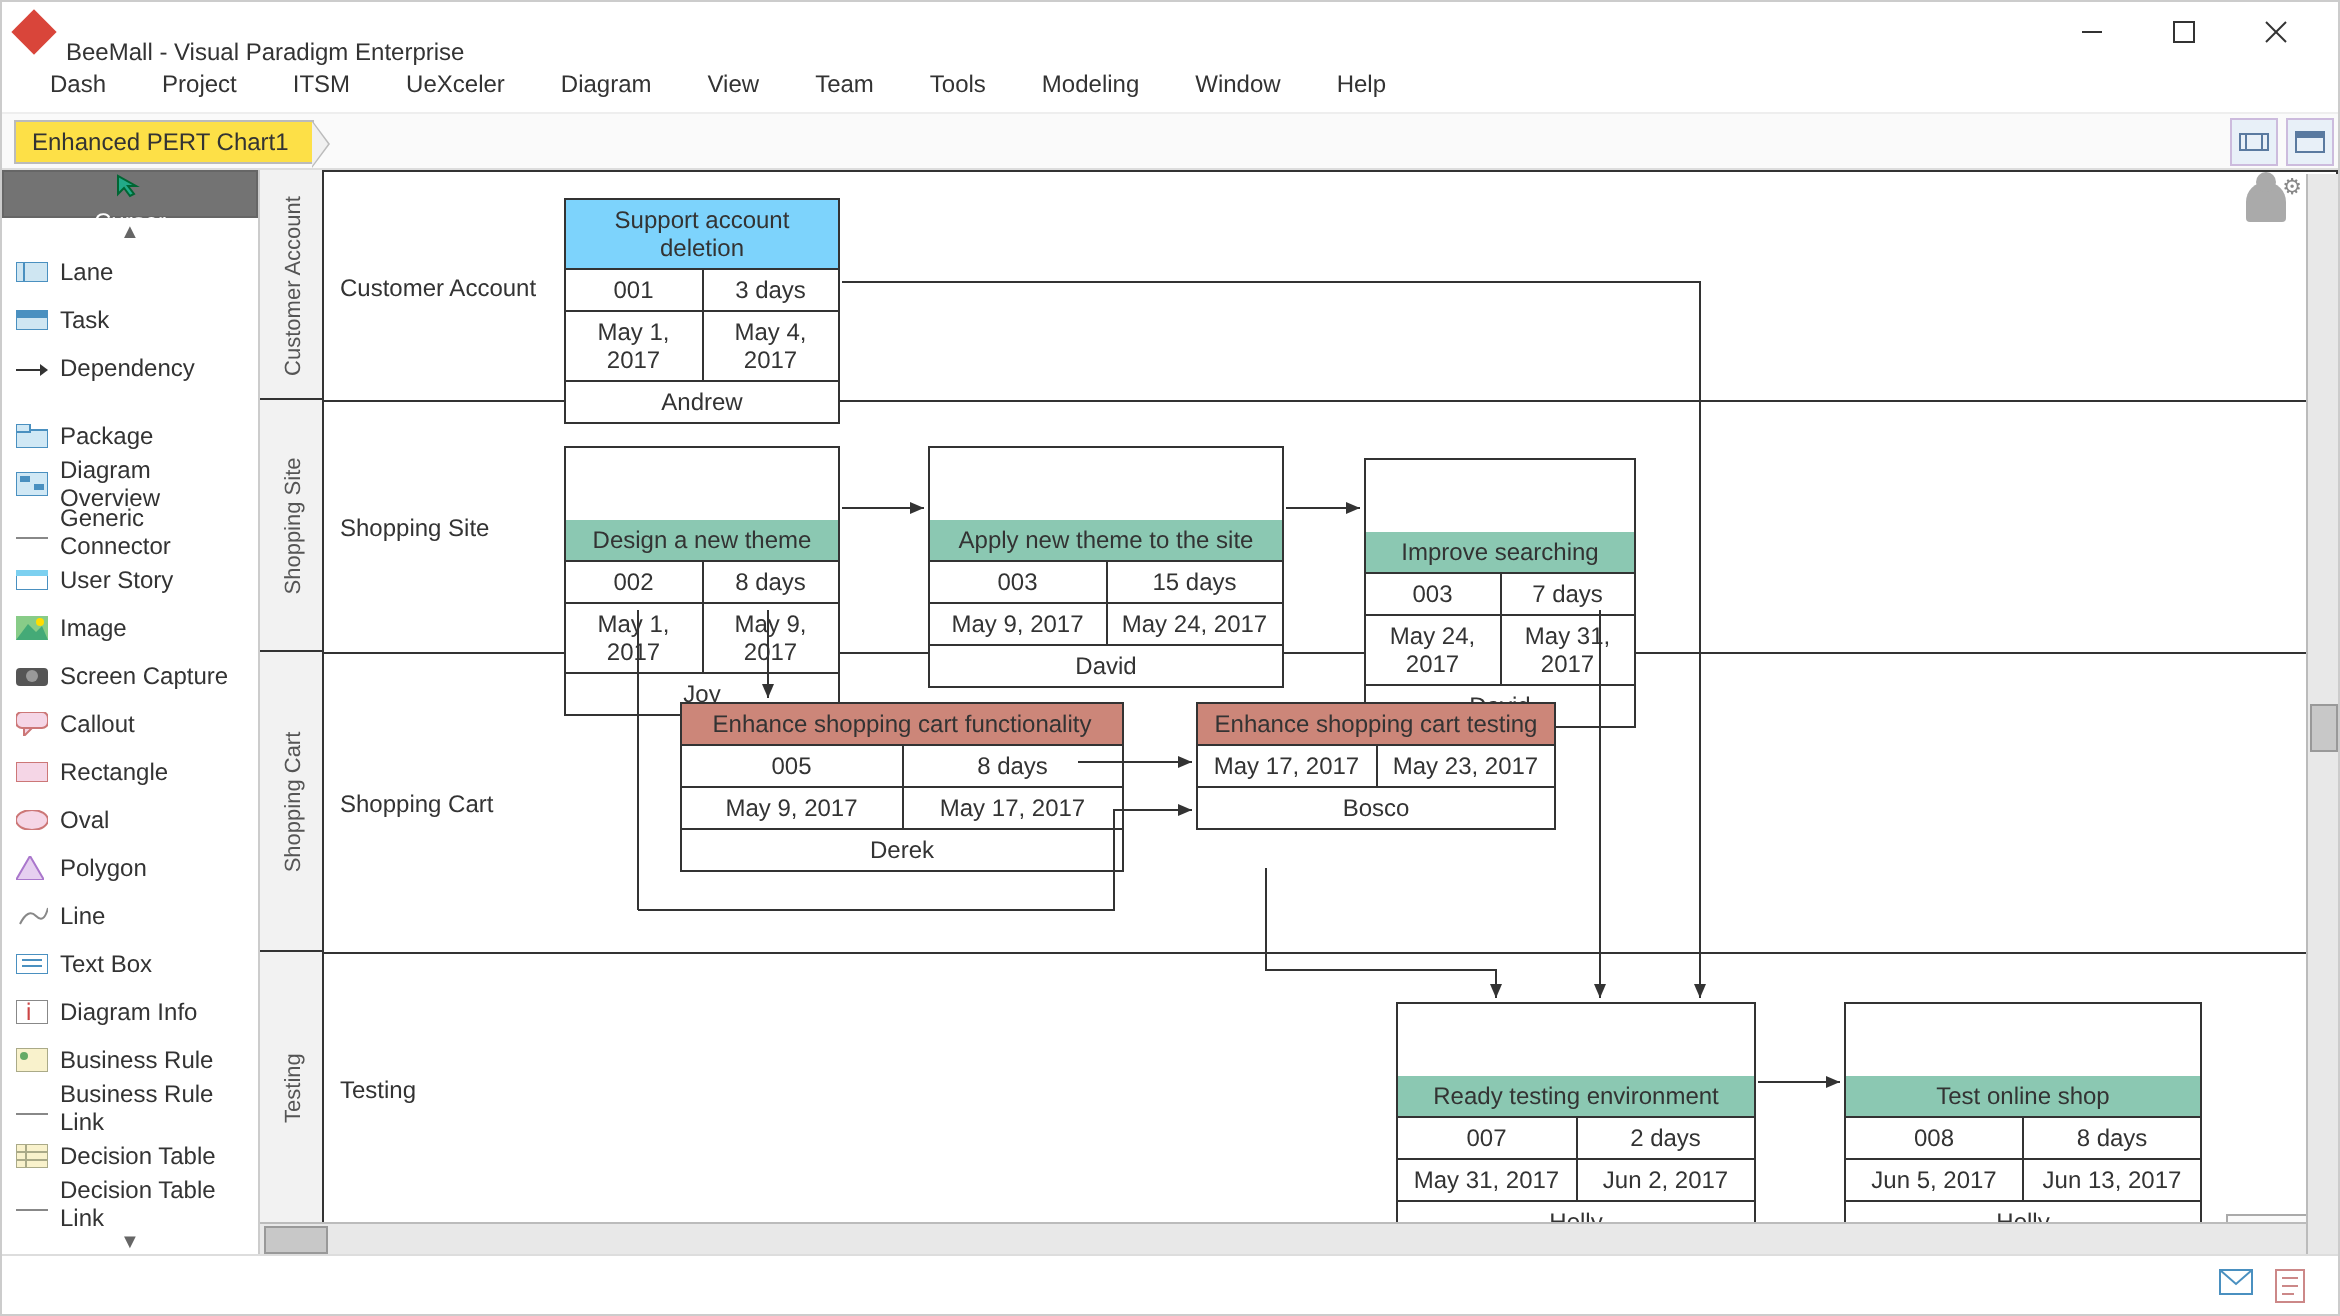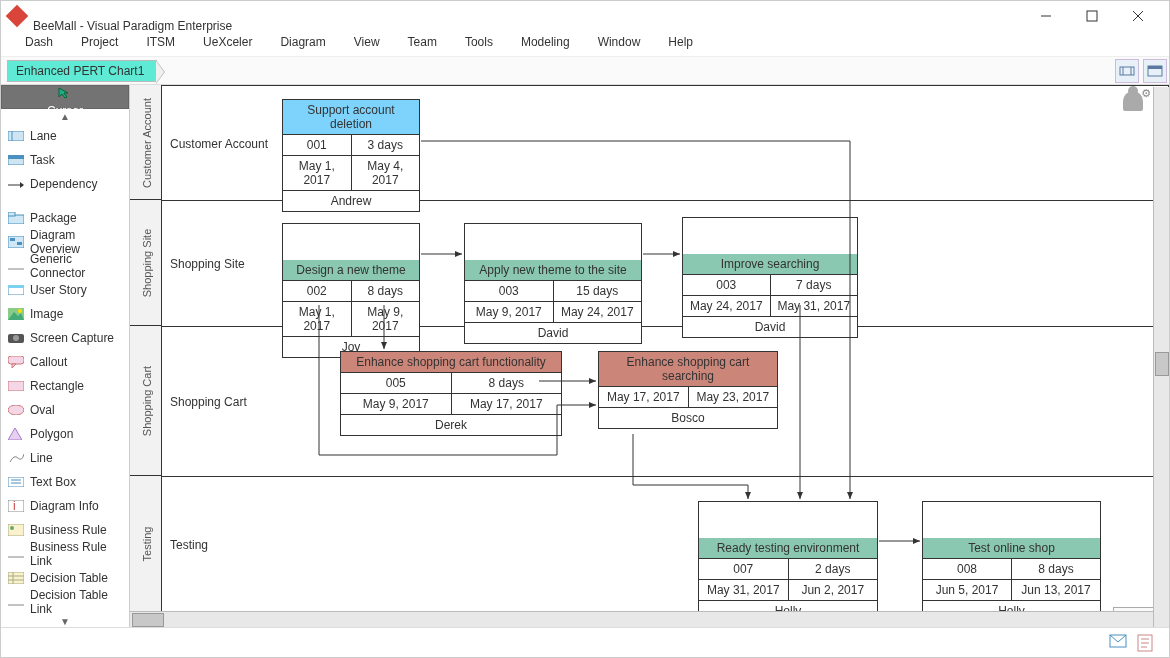--- a/index.html
+++ b/index.html
@@ -10,21 +10,21 @@
   .titlebar .appicon { width: 16px; height: 16px; background: #d9453a; transform: rotate(45deg); margin-right: 8px; }
   .titlebar .title { flex: 1; margin-top: 20px; }
   .titlebar .winbtn { width: 46px; height: 30px; display: flex; align-items: center; justify-content: center; cursor: default; }
 
   
   .menubar { height: 26px; display: flex; align-items: flex-start; padding: 0 10px; gap: 0; border-bottom: 1px solid #eee; }
   .menubar .menuitem { padding: 4px 14px; cursor: default; }
 
   
   .tabrow { height: 28px; display: flex; align-items: center; padding-left: 6px; border-bottom: 1px solid #ddd; background: #fafafa; }
-  .tabrow .crumb { background: #5eead4; border: 1px solid #bbb; padding: 3px 12px 3px 8px; position: relative; }
+  .tabrow .crumb { background: #fde047; border: 1px solid #bbb; padding: 3px 12px 3px 8px; position: relative; }
   .tabrow .crumb::after { content:''; position:absolute; right:-9px; top:-1px; width:0; height:0; border-top:12px solid transparent; border-bottom:12px solid transparent; border-left:9px solid #bbb; }
   .tabrow .crumb::before { content:''; position:absolute; right:-8px; top:0; width:0; height:0; border-top:11px solid transparent; border-bottom:11px solid transparent; border-left:8px solid #f0f0f0; z-index:1;}
   .tabrow .spacer { flex: 1; }
   .tabrow .tbtn { width:24px; height:24px; margin: 0 2px; display:flex; align-items:center; justify-content:center; border:1px solid #cbd; background:#e8f0f8; }
 
   
   .workspace { display: flex; height: 544px; }
   .palette { width: 129px; background: #fff; border-right: 1px solid #ccc; overflow: hidden; }
   .palette .pitem { height: 24px; display:flex; align-items:center; padding: 0 6px; gap: 6px; cursor:default; border: 1px solid transparent; }
   .palette .pitem.selected { background: #737373; color:#fff; border:1px solid #666;flex-direction:column; }
@@ -345,21 +345,21 @@
           <div>003</div>
           <div>15 days</div>
         </div>
       <div class="trow">
           <div>May 9, 2017</div>
           <div>May 24, 2017</div>
         </div>
       <div class="tfoot">David</div>
     </div>
 
-    <div class="task green" style="left:520px; top:132px; width:176px;">
+    <div class="task green" style="left:520px; top:144px; width:136px;">
       <div class="th">Improve searching</div>
       <div class="trow">
           <div>003</div>
           <div>7 days</div>
         </div>
       <div class="trow">
           <div>May 24, 2017</div>
           <div>May 31, 2017</div>
         </div>
       <div class="tfoot">David</div>
@@ -372,21 +372,21 @@
           <div>8 days</div>
         </div>
       <div class="trow">
           <div>May 9, 2017</div>
           <div>May 17, 2017</div>
         </div>
       <div class="tfoot">Derek</div>
     </div>
 
     <div class="task red" style="left:436px; top:266px; width:180px;">
-      <div class="th">Enhance shopping cart searching</div>
+      <div class="th">Enhance shopping cart testing</div>
       <div class="trow">
           <div>May 17, 2017</div>
           <div>May 23, 2017</div>
         </div>
       <div class="tfoot">Bosco</div>
     </div>
 
     <div class="task green" style="left:536px; top:416px; width:180px;">
       <div class="th">Ready testing environment</div>
       <div class="trow">

